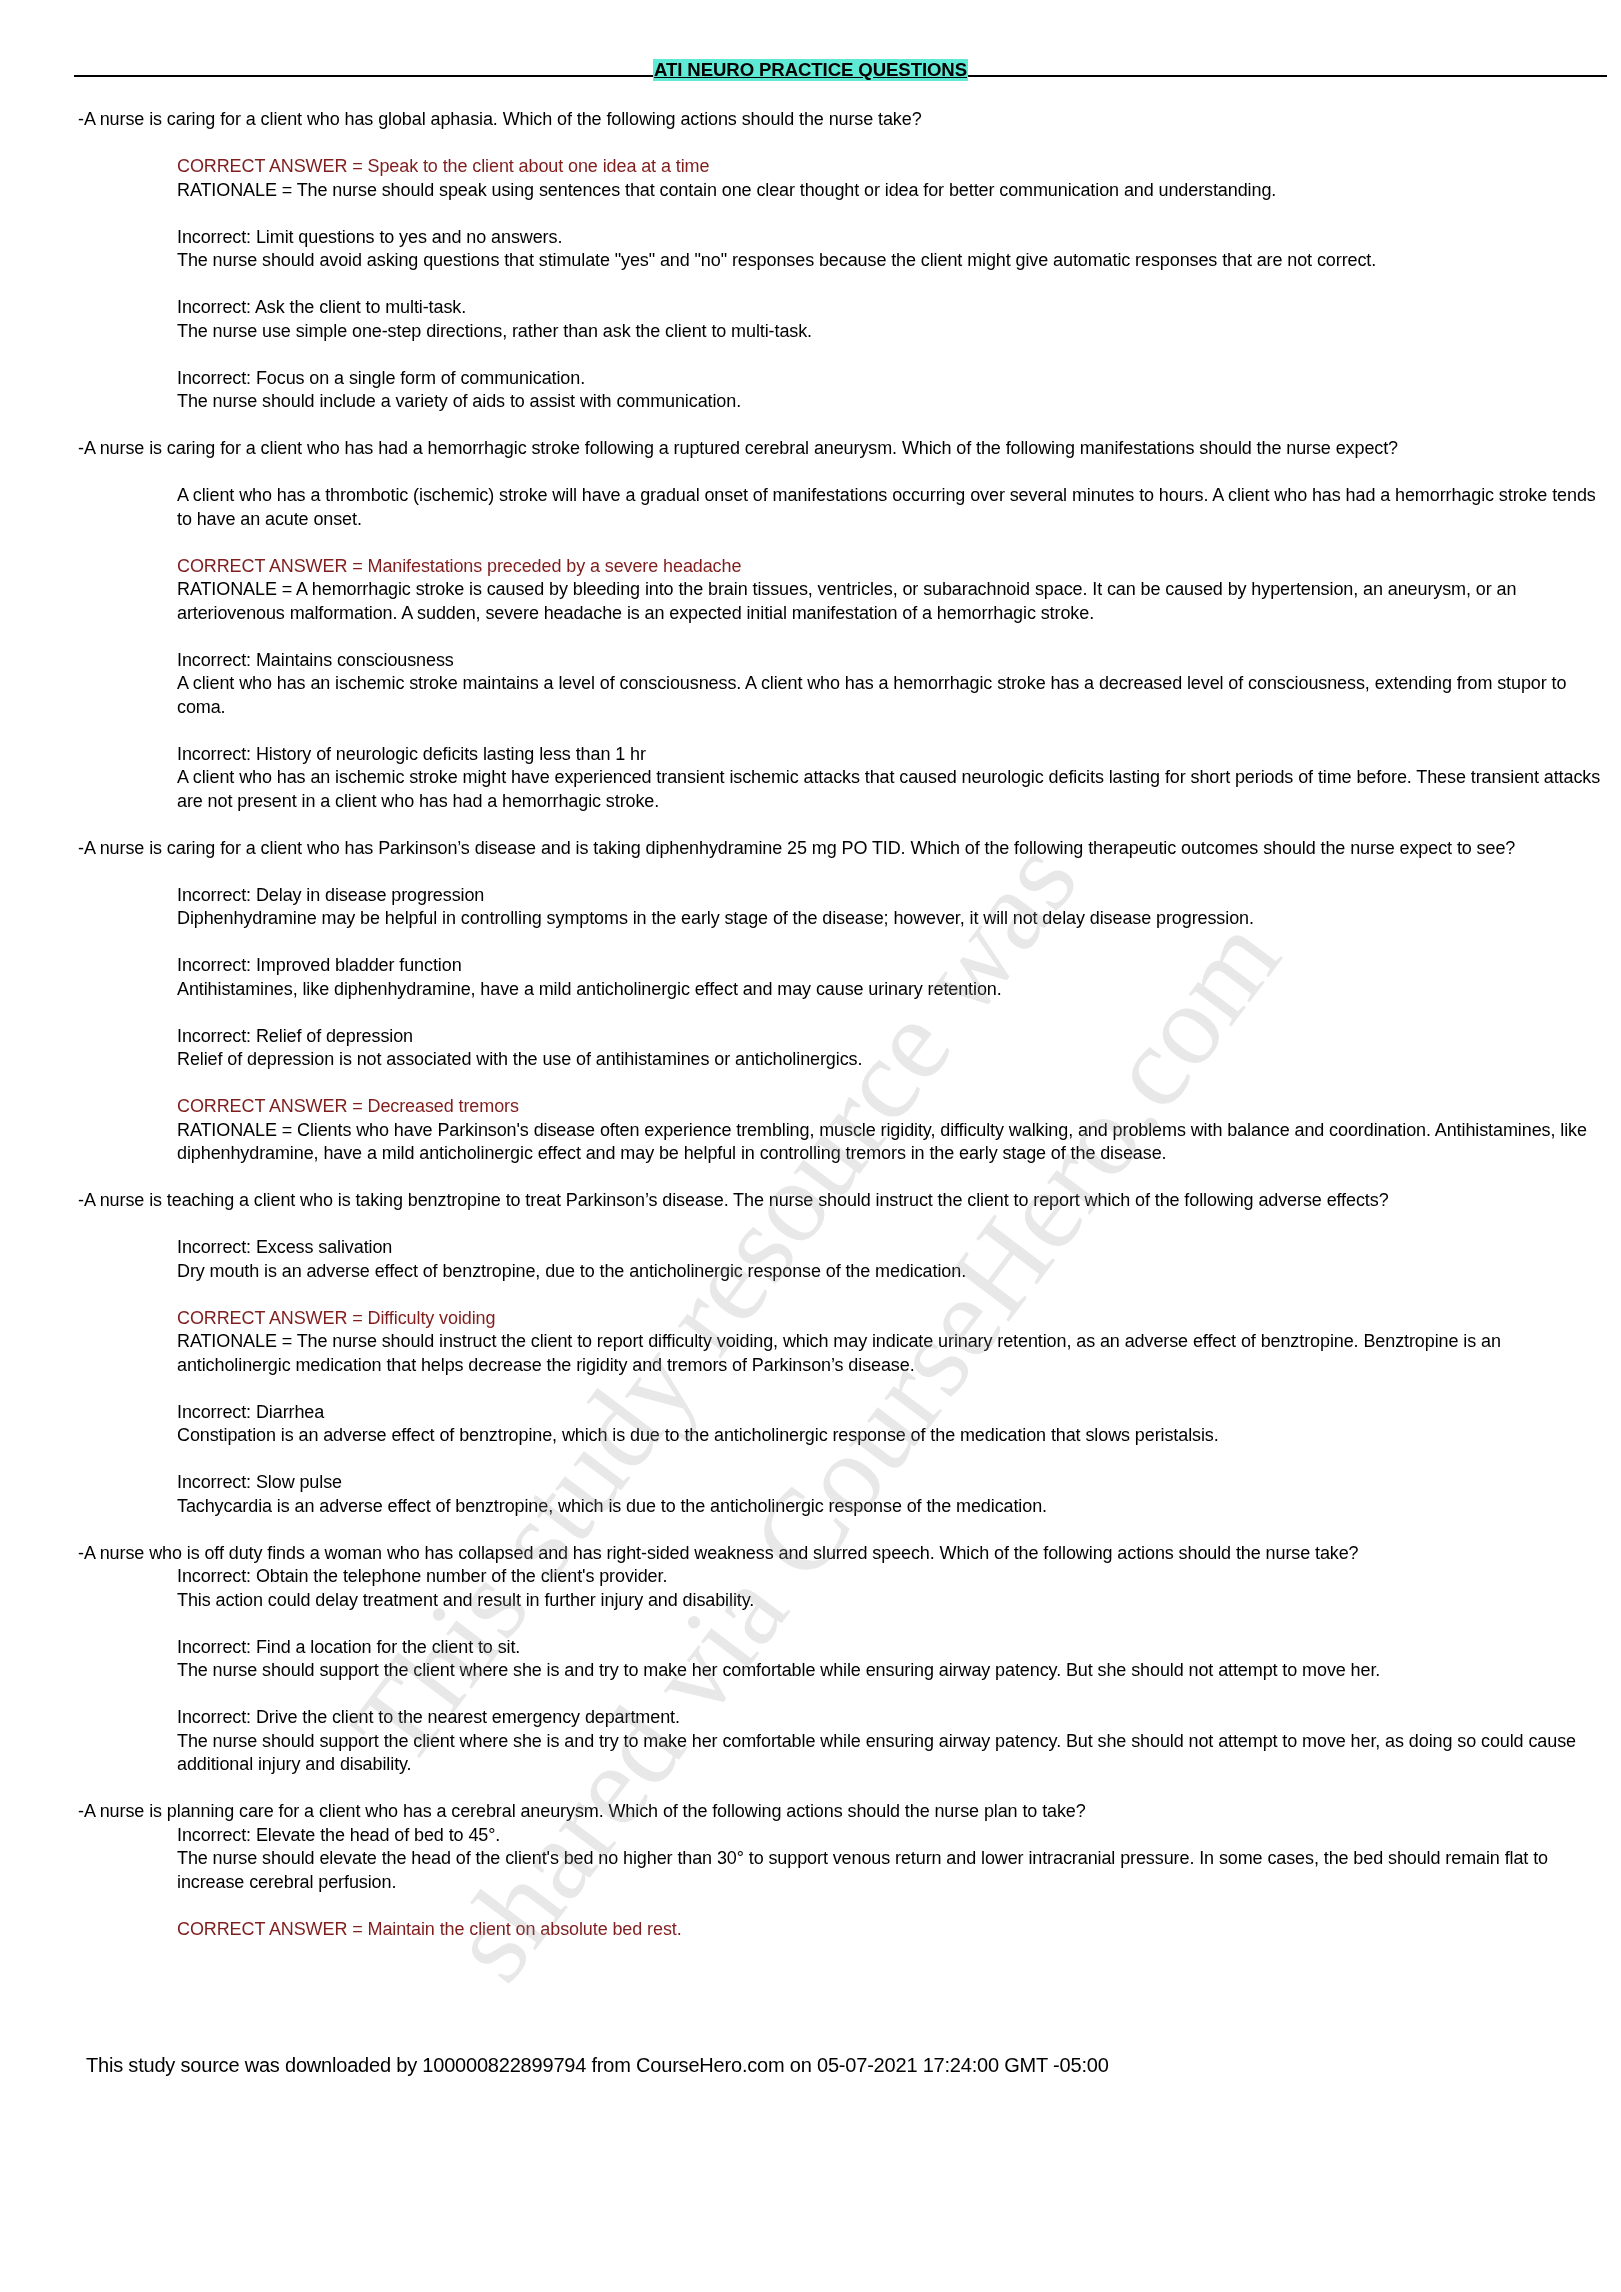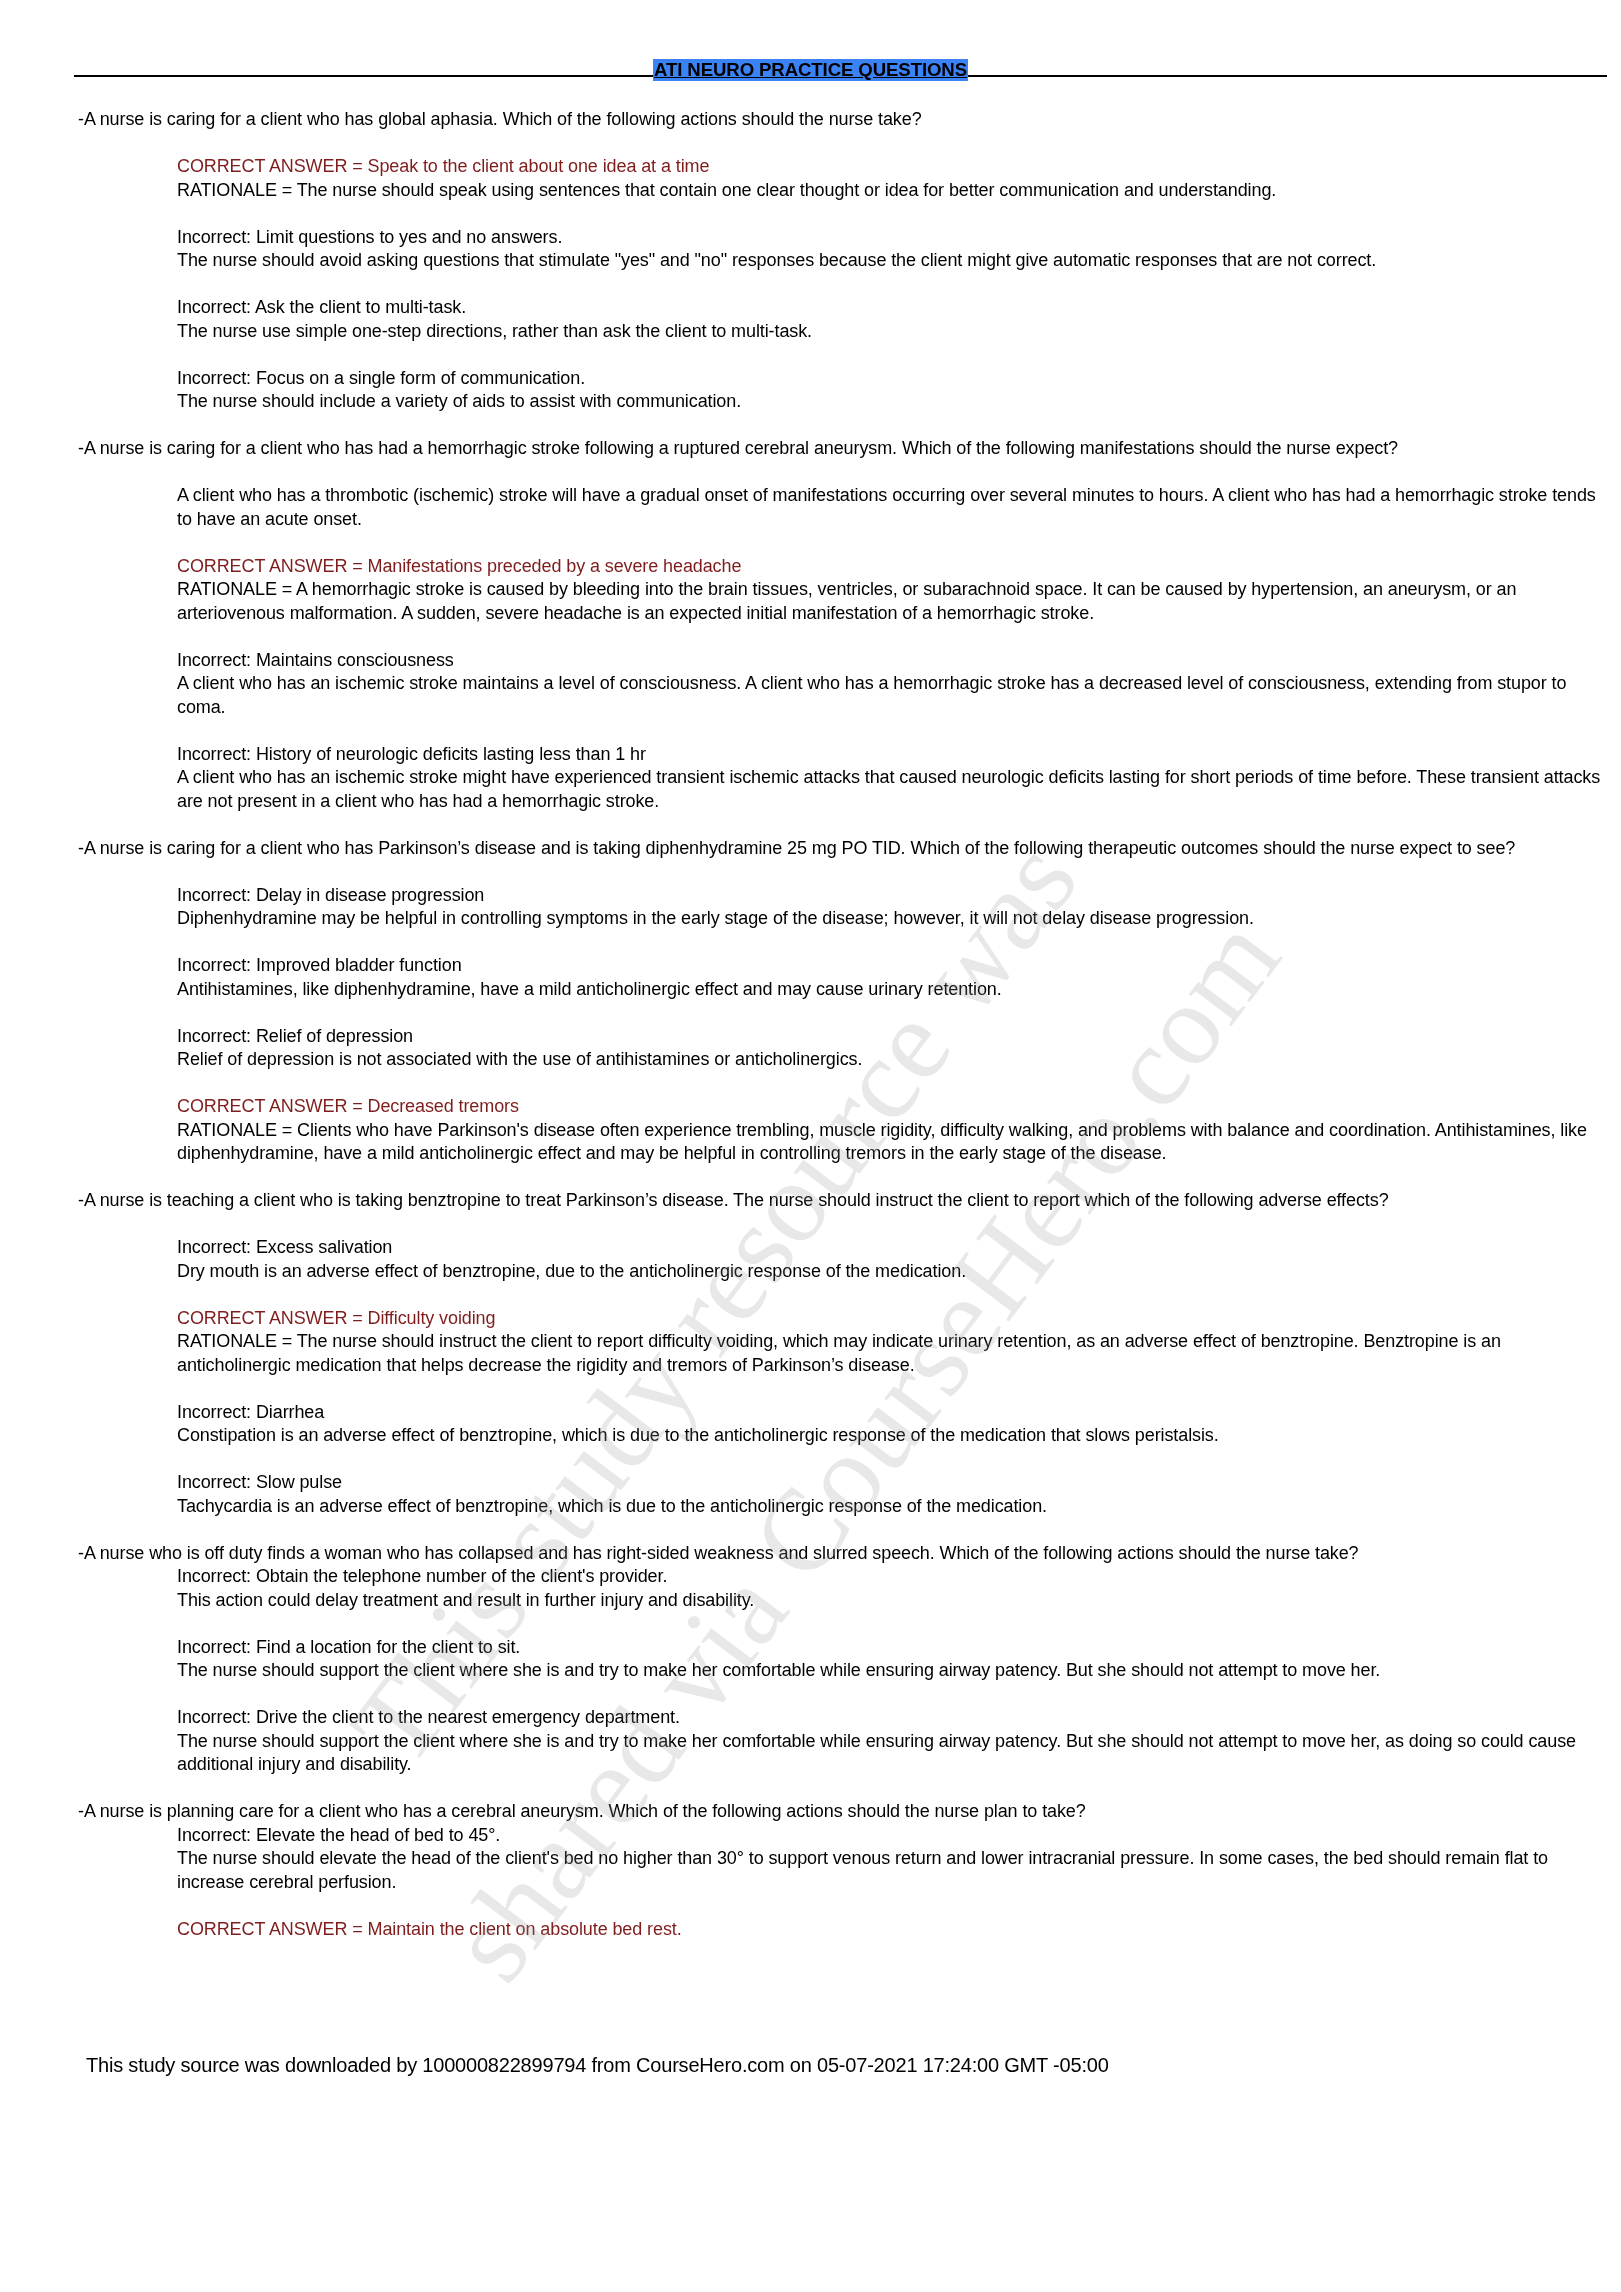--- a/index.html
+++ b/index.html
@@ -33,21 +33,21 @@
     .title-wrap {
       position: absolute;
       left: 0;
       top: 59px;
       width: 1621px;
       text-align: center;
       line-height: 21.6px;
     }
     .title {
       display: inline-block;
-      background: #3b82f6;
+      background: #5eead4;
       font-weight: bold;
       font-size: 18.6px;
       text-decoration: underline;
       padding: 0 1px;
       position: relative;
       z-index: 2;
       letter-spacing: -0.1px;
     }
     .content {
       position: absolute;

